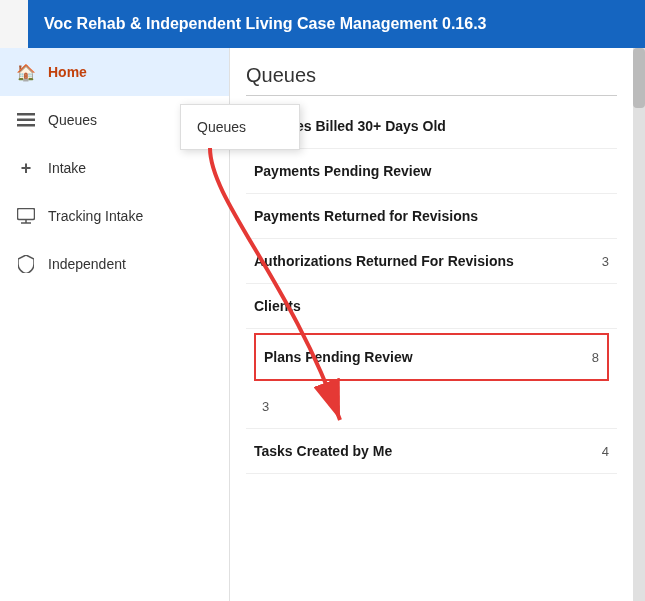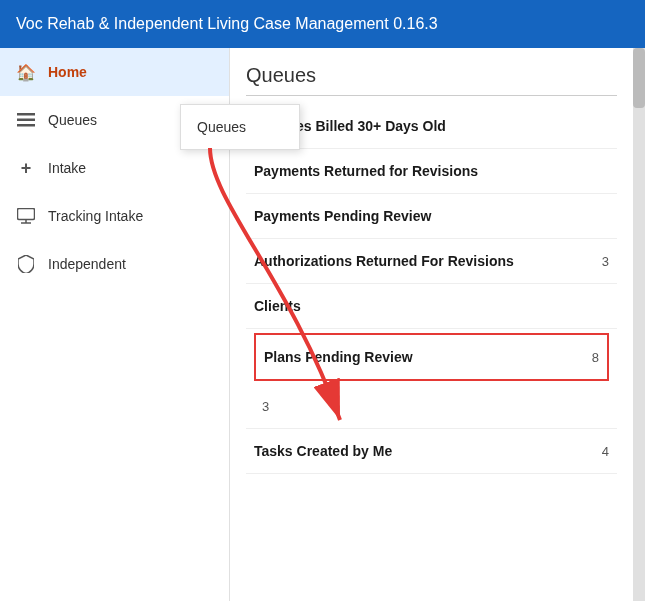--- a/index.html
+++ b/index.html
@@ -11,24 +11,25 @@
       overflow: hidden;
       background: #f5f5f5;
     }
 
     
     #app-header {
       background: #1565c0;
       color: white;
       padding: 12px 16px;
       font-size: 16px;
-      font-weight: normal;
+      font-weight: bold;
       height: 48px;
       display: flex;
       align-items: center;
+      margin-left: 28px;
     }
 
     
     #main-layout {
       display: flex;
       height: calc(601px - 48px);
     }
 
     
     #sidebar {
@@ -221,24 +222,24 @@
 
   <div id="content-area" style="position:relative;">
 
     <div id="queues-title">Queues</div>
 
     <div id="queue-list">
         <div class="queue-item">
           <span class="queue-item-label">Services Billed 30+ Days Old</span>
         </div>
         <div class="queue-item">
+          <span class="queue-item-label">Payments Pending Review</span>
+        </div>
+        <div class="queue-item">
           <span class="queue-item-label">Payments Returned for Revisions</span>
-        </div>
-        <div class="queue-item">
-          <span class="queue-item-label">Payments Pending Review</span>
         </div>
         <div class="queue-item">
           <span class="queue-item-label">Authorizations Returned For Revisions</span>
           <span class="queue-item-count">3</span>
         </div>
         <div class="queue-item">
           <span class="queue-item-label">Clients</span>
         </div>
         <div class="queue-item highlighted">
           <span class="queue-item-label">Plans Pending Review</span>

